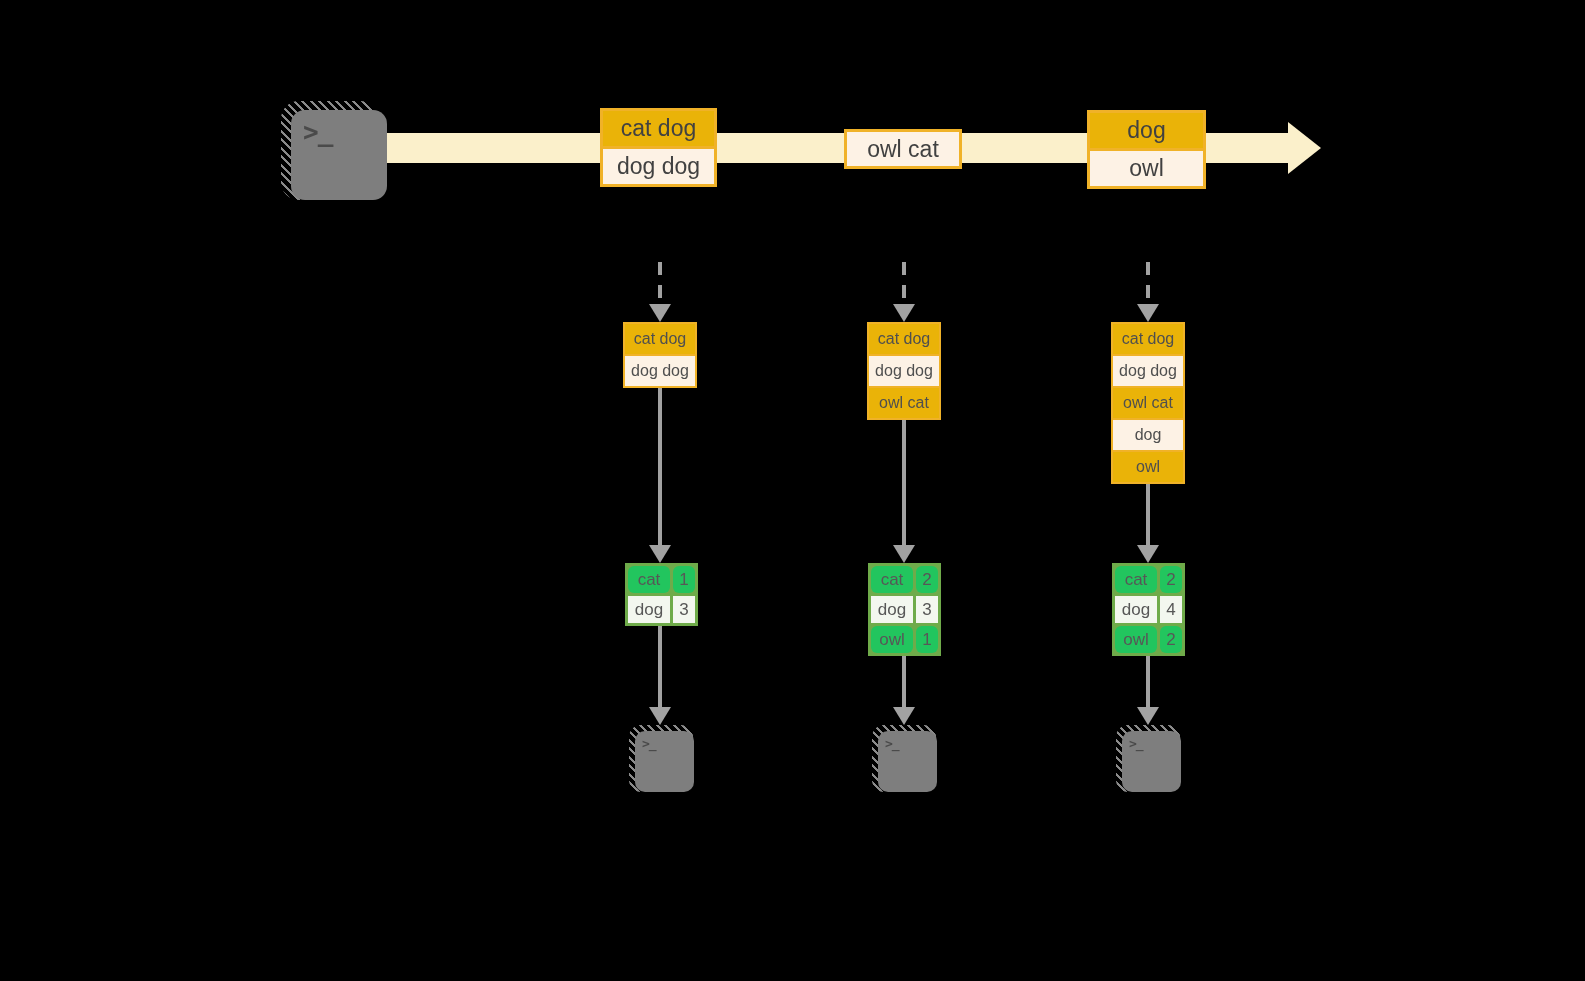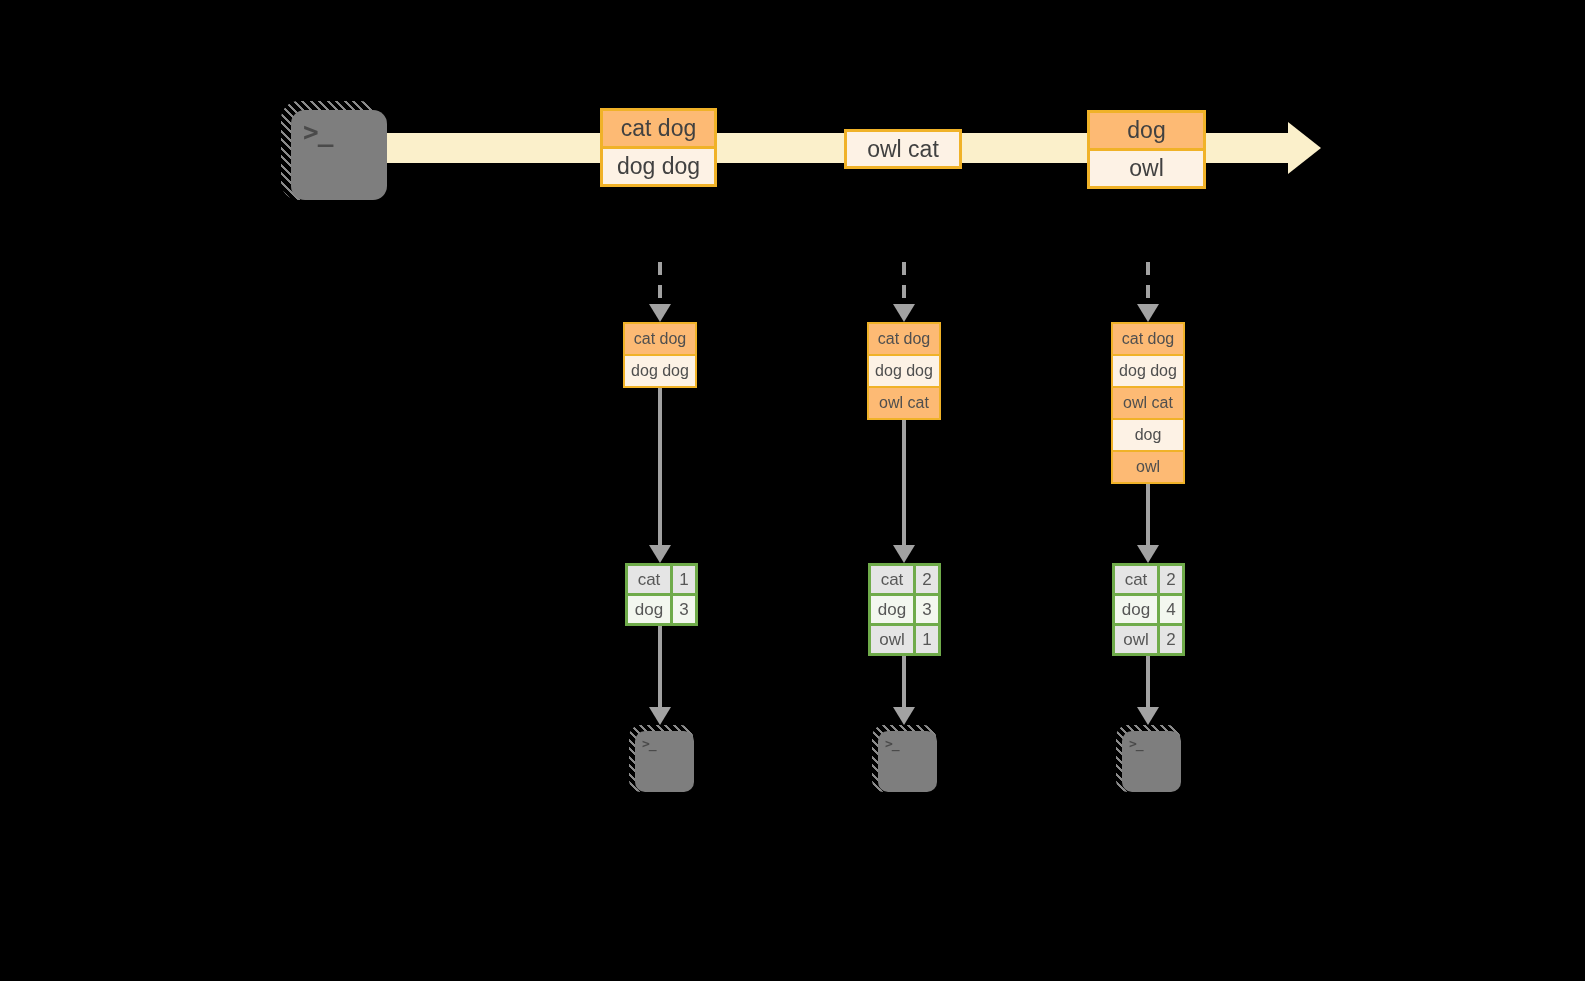--- a/index.html
+++ b/index.html
@@ -22,21 +22,21 @@
   .hatch.s3{left:1116px;top:725px;width:64px;height:67px;border-radius:12px;}
   .tbody.sink{width:52px;height:55px;top:731px;border-radius:10px;padding:6px 0 0 7px;font-size:13px;}
   .tbody.k1{left:635px;}  .tbody.k2{left:878px;}  .tbody.k3{left:1122px;}
 
   
   .ebox{position:absolute;border:3px solid #f0b228;z-index:4;}
   .erow{height:35px;display:flex;align-items:center;justify-content:center;
         font-size:23px;color:#414141;}
   .erow + .erow{border-top:3px solid #f0b228;}
   .ebox.e2 .erow{height:34px;}
-  .fill-a{background:#fdba74;}
+  .fill-a{background:#eab308;}
   .fill-b{background:#fdf2e5;}
   .e1{left:600px;top:108px;width:111px;}
   .e2{left:844px;top:129px;width:112px;}
   .e3{left:1087px;top:110px;width:113px;}
 
   
   .sbox{position:absolute;border:2px solid #f0b228;z-index:4;width:70px;}
   .srow{height:30px;display:flex;align-items:center;justify-content:center;font-size:16px;color:#4f4f4f;}
   .srow + .srow{border-top:2px solid #f0b228;}
   .s1{left:623px;top:322px;}
@@ -52,21 +52,21 @@
 
   
   .qlabel{position:absolute;left:694px;top:463px;width:427px;height:46px;background:rgba(255,255,255,0.94);
           z-index:3;display:flex;align-items:center;justify-content:center;
           font-size:36px;color:#151515;}
 
   
   .gtable{position:absolute;background:#6fab4a;padding:3px;display:grid;z-index:4;
           grid-template-columns:42px 22px;gap:3px;grid-auto-rows:27px;}
   .gcell{display:flex;align-items:center;justify-content:center;font-size:17px;color:#575757;}
-  .cell-a{background:#e5e5e5;}
+  .cell-a{background:#22c55e;border-radius:6px;}
   .cell-b{background:#f3f7ef;}
   .g1{left:625px;top:563px;}
   .g2{left:868px;top:563px;}
   .g3{left:1112px;top:563px;}
 </style>
 </head>
 <body>
 
 <div class="canvas">
 

